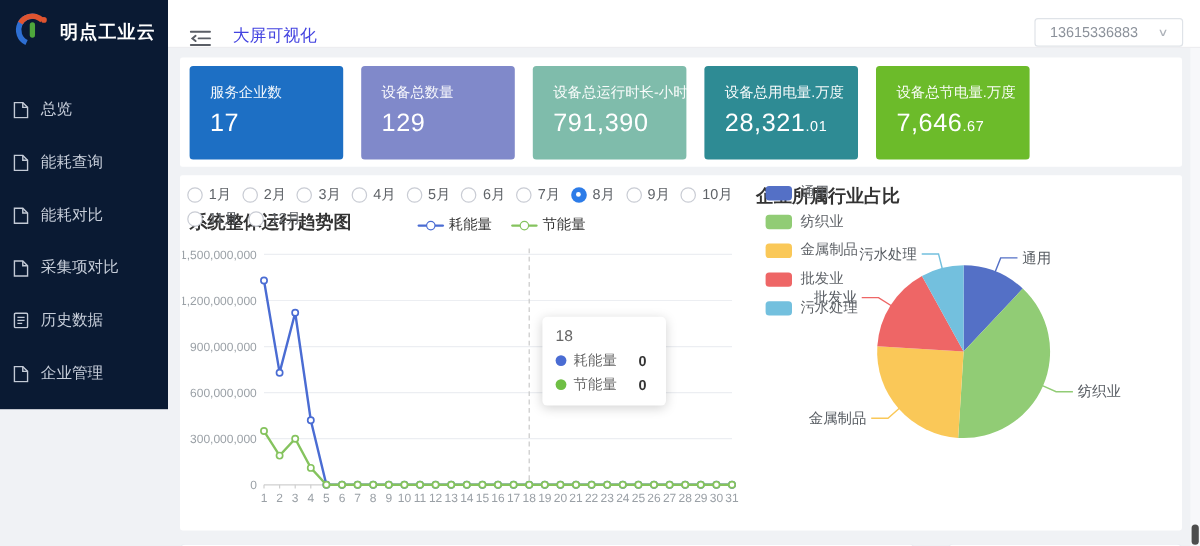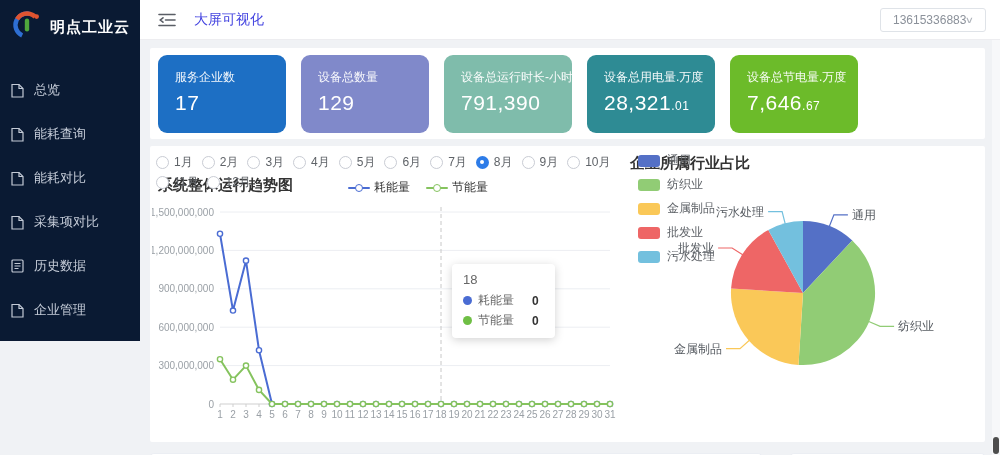--- a/index.html
+++ b/index.html
@@ -7,31 +7,31 @@
   .app { position:relative; width:1000px; height:455px; }
 
   
   .sidebar { position:absolute; left:0; top:0; width:140px; height:341px; background:#0a1a33; z-index:5; }
   .logo { display:flex; align-items:center; gap:8px; padding:10px 0 10px 12px; }
   .logo-text { color:#fff; font-size:15px; font-weight:bold; letter-spacing:1px; }
   .nav { margin-top:14px; }
   .nav-item { display:flex; align-items:center; gap:10px; padding:13px 0 13px 11px; color:#c6cdd9; font-size:13px; cursor:pointer; }
 
   
-  .header { position:absolute; left:140px; top:0; right:0; height:40px; background:#fff; border-bottom:1px solid #ededf0; display:flex; align-items:center; padding:0 14px 0 18px; z-index:4; }
+  .header { position:absolute; left:140px; top:0; right:0; height:40px; background:#fff; border-bottom:1px solid #ededf0; display:flex; align-items:flex-end; padding:0 14px 0 18px; z-index:4; }
   .fold-icon { margin-right:18px; cursor:pointer; display:flex; align-items:center; }
   .breadcrumb { font-size:14px; color:#4343e0; cursor:pointer; }
-  .user-box { margin-left:auto; border:1px solid #dfe3e8; border-radius:3px; padding:4px 12px; font-size:12px; color:#8b919a; display:flex; align-items:center; gap:0; cursor:pointer; background:#fff; }
+  .user-box { margin-left:auto; border:1px solid #dfe3e8; border-radius:3px; padding:4px 12px; font-size:12px; color:#8b919a; display:flex; align-items:center; gap:18px; cursor:pointer; background:#fff; }
   .caret { font-size:9px; color:#aeb3ba; transform:scaleX(1.4); display:inline-block; }
 
   
   .content { position:absolute; left:140px; top:40px; right:0; bottom:0; background:#f0f2f5; padding:8px 15px 0 10px; overflow:hidden; }
   .panel { background:#fff; border-radius:2px; }
   .panel-cards { padding:7px 8px 6px 8px; display:flex; gap:15px; }
-  .stat-card { width:128px; height:78px; border-radius:9px; color:#fff; padding:14px 0 0 17px; }
+  .stat-card { width:128px; height:78px; border-radius:3px; color:#fff; padding:14px 0 0 17px; }
   .stat-label { font-size:12px; opacity:.95; white-space:nowrap; }
   .stat-value { font-size:21px; margin-top:5px; letter-spacing:.5px; }
   .stat-value .dec { font-size:12px; }
 
   .panel-charts { margin-top:7px; height:296px; position:relative; display:flex; }
   .trend-section { position:relative; width:480px; height:100%; }
   .pie-section { position:relative; flex:1; height:100%; }
 
   
   .radios { position:absolute; left:6px; top:6px; width:500px; display:flex; flex-wrap:wrap; row-gap:0; z-index:2; }

